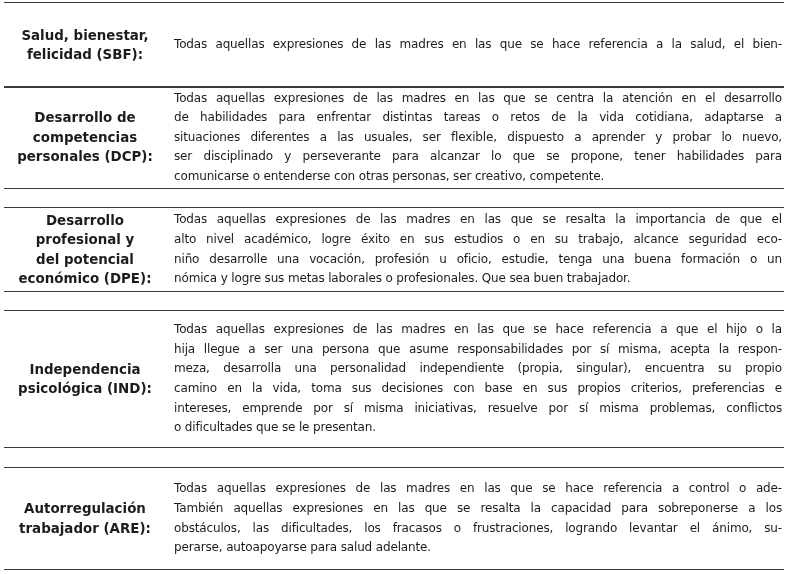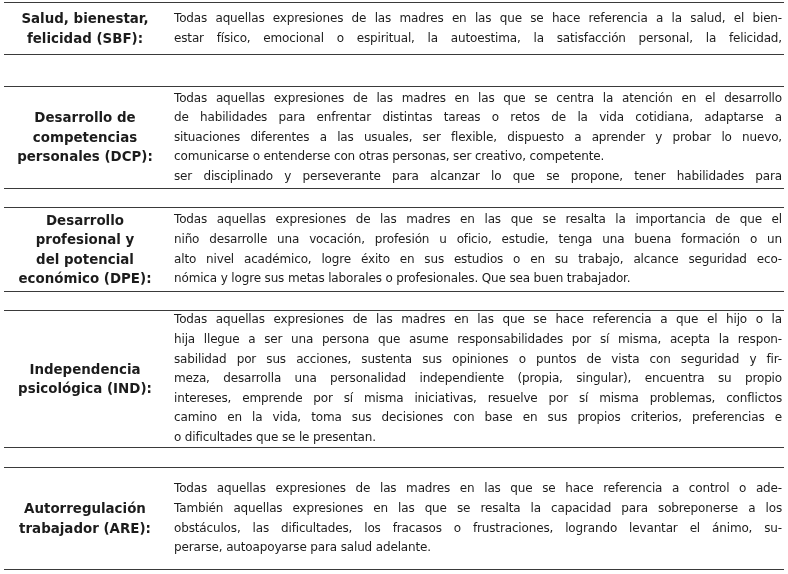--- a/index.html
+++ b/index.html
@@ -51,73 +51,71 @@
     text-align-last: justify;
     white-space: nowrap;
   }
   .def span.line.last {
     text-align-last: left;
   }
 </style>
 </head>
 <body>
 
-<div class="block" style="top:2px;height:53px;">
+<div class="block" style="top:2px;height:86px;">
   <div class="term">
     <span>Salud, bienestar,</span>
     <span>felicidad (SBF):</span>
   </div>
   <div class="def">
     <span class="line">Todas aquellas expresiones de las madres en las que se hace referencia a la salud, el bien-</span>
-    <span class="line">estar físico, emocional o espiritual, la autoestima, la satisfacción personal, la felicidad,</span>
   </div>
 </div>
 
 <div class="block" style="top:86px;height:103px;">
   <div class="term">
     <span>Desarrollo de</span>
     <span>competencias</span>
     <span>personales (DCP):</span>
   </div>
   <div class="def">
     <span class="line">Todas aquellas expresiones de las madres en las que se centra la atención en el desarrollo</span>
     <span class="line">de habilidades para enfrentar distintas tareas o retos de la vida cotidiana, adaptarse a</span>
     <span class="line">situaciones diferentes a las usuales, ser flexible, dispuesto a aprender y probar lo nuevo,</span>
+    <span class="line">ser disciplinado y perseverante para alcanzar lo que se propone, tener habilidades para</span>
     <span class="line last">comunicarse o entenderse con otras personas, ser creativo, competente.</span>
-    <span class="line">ser disciplinado y perseverante para alcanzar lo que se propone, tener habilidades para</span>
   </div>
 </div>
 
 <div class="block" style="top:207px;height:85px;justify-content:space-between;">
   <div class="term">
     <span>Desarrollo</span>
     <span>profesional y</span>
     <span>del potencial</span>
     <span>económico (DPE):</span>
   </div>
   <div class="def">
     <span class="line">Todas aquellas expresiones de las madres en las que se resalta la importancia de que el</span>
+    <span class="line">alto nivel académico, logre éxito en sus estudios o en su trabajo, alcance seguridad eco-</span>
     <span class="line">niño desarrolle una vocación, profesión u oficio, estudie, tenga una buena formación o un</span>
-    <span class="line">alto nivel académico, logre éxito en sus estudios o en su trabajo, alcance seguridad eco-</span>
     <span class="line last">nómica y logre sus metas laborales o profesionales. Que sea buen trabajador.</span>
   </div>
 </div>
 
 <div class="block" style="top:310px;height:138px;">
   <div class="term">
     <span>Independencia</span>
     <span>psicológica (IND):</span>
   </div>
   <div class="def">
     <span class="line">Todas aquellas expresiones de las madres en las que se hace referencia a que el hijo o la</span>
     <span class="line">hija llegue a ser una persona que asume responsabilidades por sí misma, acepta la respon-</span>
-    <span class="line">sabilidad por sus acciones, sustenta sus opiniones o puntos de vista con seguridad y fir-</span>
     <span class="line">meza, desarrolla una personalidad independiente (propia, singular), encuentra su propio</span>
+    <span class="line">camino en la vida, toma sus decisiones con base en sus propios criterios, preferencias e</span>
     <span class="line">intereses, emprende por sí misma iniciativas, resuelve por sí misma problemas, conflictos</span>
-    <span class="line">camino en la vida, toma sus decisiones con base en sus propios criterios, preferencias e</span>
     <span class="line last">o dificultades que se le presentan.</span>
   </div>
 </div>
 
 <div class="block" style="top:467px;height:103px;">
   <div class="term">
     <span>Autorregulación</span>
     <span>trabajador (ARE):</span>
   </div>
   <div class="def">

